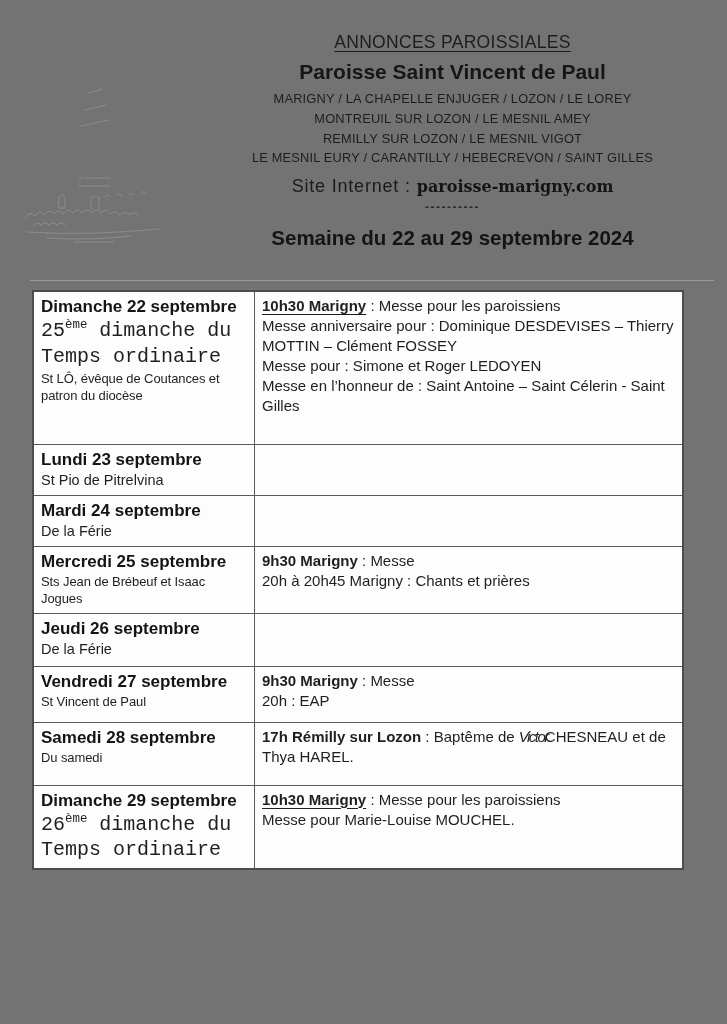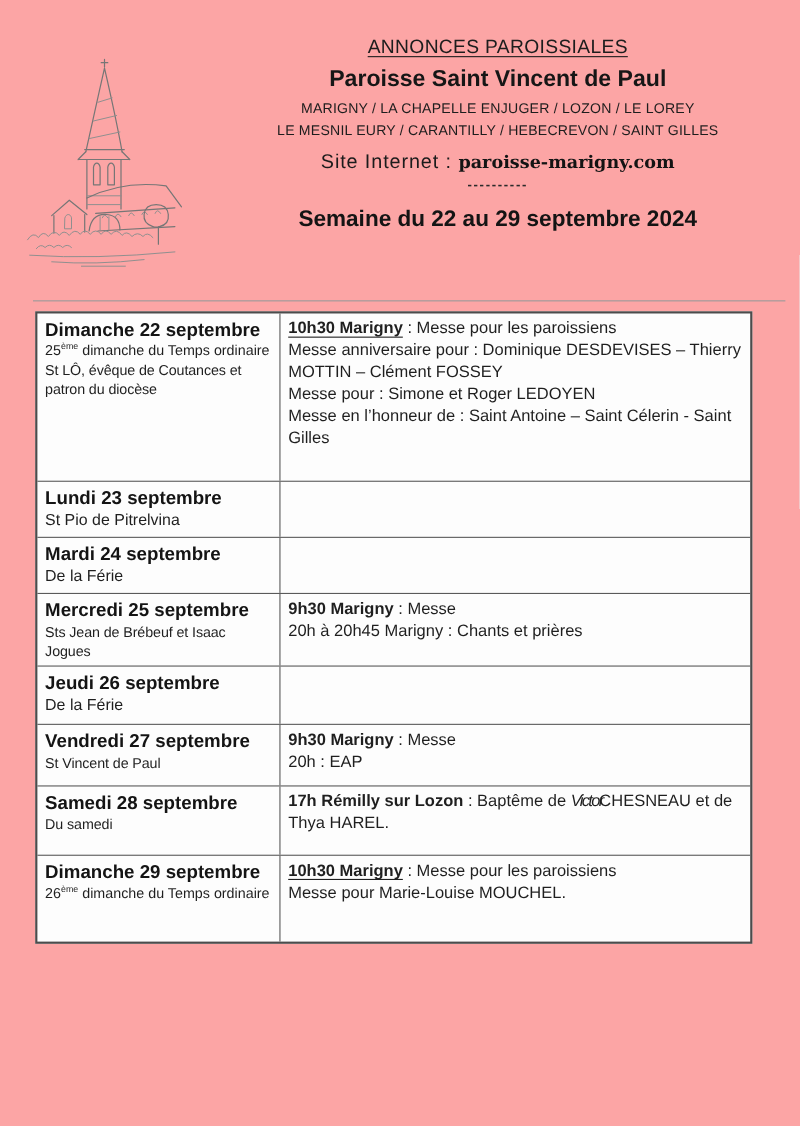--- a/index.html
+++ b/index.html
@@ -1,19 +1,19 @@
 <!DOCTYPE html>
 <html><head>
 <meta charset="utf-8">
 <style>
   * { margin:0; padding:0; box-sizing:border-box; }
   html,body { background:#e8e8e8; }
   body { font-family:"Liberation Sans", sans-serif; color:#222; }
   .page {
-    width:727px; height:1024px; background:#fca5a5; margin:0 auto;
+    width:727px; height:1024px; background:#737373; margin:0 auto;
     position:relative; overflow:hidden;
   }
 
   
   .header { display:flex; padding-top:30px; }
   .church-wrap { width:188px; flex:0 0 188px; display:flex; justify-content:center; padding-top:18px; }
   .header-text { flex:1; text-align:center; padding-right:10px; padding-top:2px; }
 
   .annonces {
     font-size:17.5px; letter-spacing:0.3px; color:#1d1d1d;
@@ -42,21 +42,21 @@
   .row:nth-child(2){ min-height:41px; }
   .row:nth-child(3){ min-height:45px; }
   .row:nth-child(4){ min-height:55px; }
   .row:nth-child(5){ min-height:53px; }
   .row:nth-child(6){ min-height:56px; }
   .row:nth-child(7){ min-height:63px; }
   .row:nth-child(8){ min-height:79px; }
 
   .ln { font-size:15px; line-height:1.33; color:#1f1f1f; }
   .ln.day   { font-weight:700; font-size:17px; line-height:1.3; color:#141414; }
-  .ln.sub   { font-size:13px;   line-height:1.28; }
+  .ln.sub   { font-size:20px;   line-height:1.28;font-family:Liberation Mono, monospace; }
   .ln.mid   { font-size:14.5px; line-height:1.3; }
   .ln.small { font-size:13px;   line-height:1.32; letter-spacing:-0.1px; }
   .b { font-weight:700; }
   .u { text-decoration:underline; text-underline-offset:2.5px; }
   .sq { letter-spacing:-1.5px; margin-right:-3px; font-style:italic; }
   sup { font-size:62%; line-height:0; }
 
   svg .s { fill:none; stroke:#767676; stroke-width:1.1; stroke-linecap:round; stroke-linejoin:round; }
   svg .s2 { fill:none; stroke:#8f8f8f; stroke-width:0.9; stroke-linecap:round; }
 </style>
@@ -95,20 +95,22 @@
         <path class="s2" d="M14,178 q4,-5 8,-1 q4,-4 8,0 q4,-4 8,0 q4,-4 8,0"></path>
 
         <path class="s2" d="M8,184 q60,4 132,-3 M28,190 q40,3 84,-2 M55,194 h40"></path>
       </svg>
     </div>
 
     <div class="header-text">
       <div class="annonces">ANNONCES PAROISSIALES</div>
       <div class="paroisse">Paroisse Saint Vincent de Paul</div>
       <div class="commune">MARIGNY / LA CHAPELLE ENJUGER / LOZON / LE LOREY</div>
+      <div class="commune">MONTREUIL SUR LOZON / LE MESNIL AMEY</div>
+      <div class="commune">REMILLY SUR LOZON / LE MESNIL VIGOT</div>
       <div class="commune">LE MESNIL EURY / CARANTILLY / HEBECREVON / SAINT GILLES</div>
       <div class="site">
         <span class="site-label">Site Internet :</span><span class="site-url">paroisse-marigny.com</span>
       </div>
       <div class="dashes">----------</div>
       <div class="week">Semaine du 22 au 29 septembre 2024</div>
     </div>
   </div>
 
   <div class="rule-above"></div>

